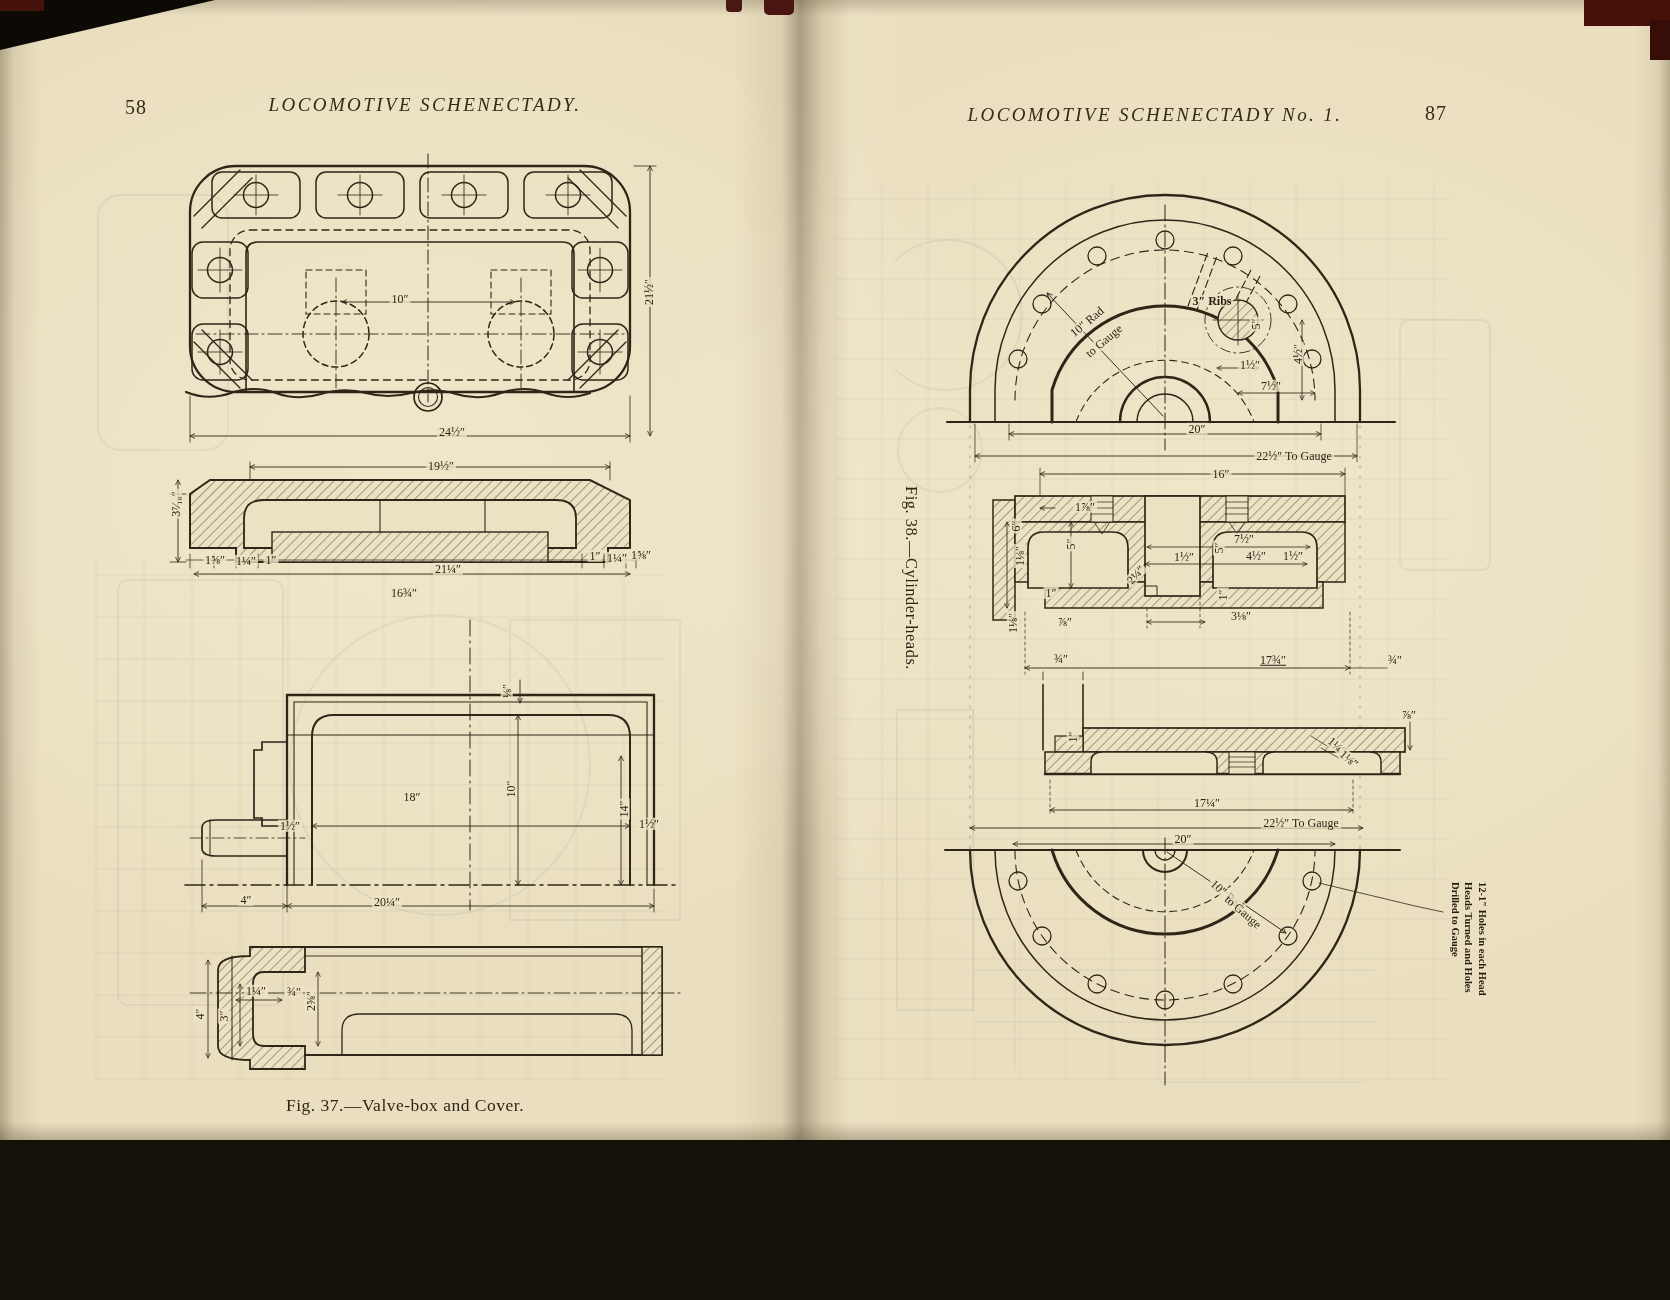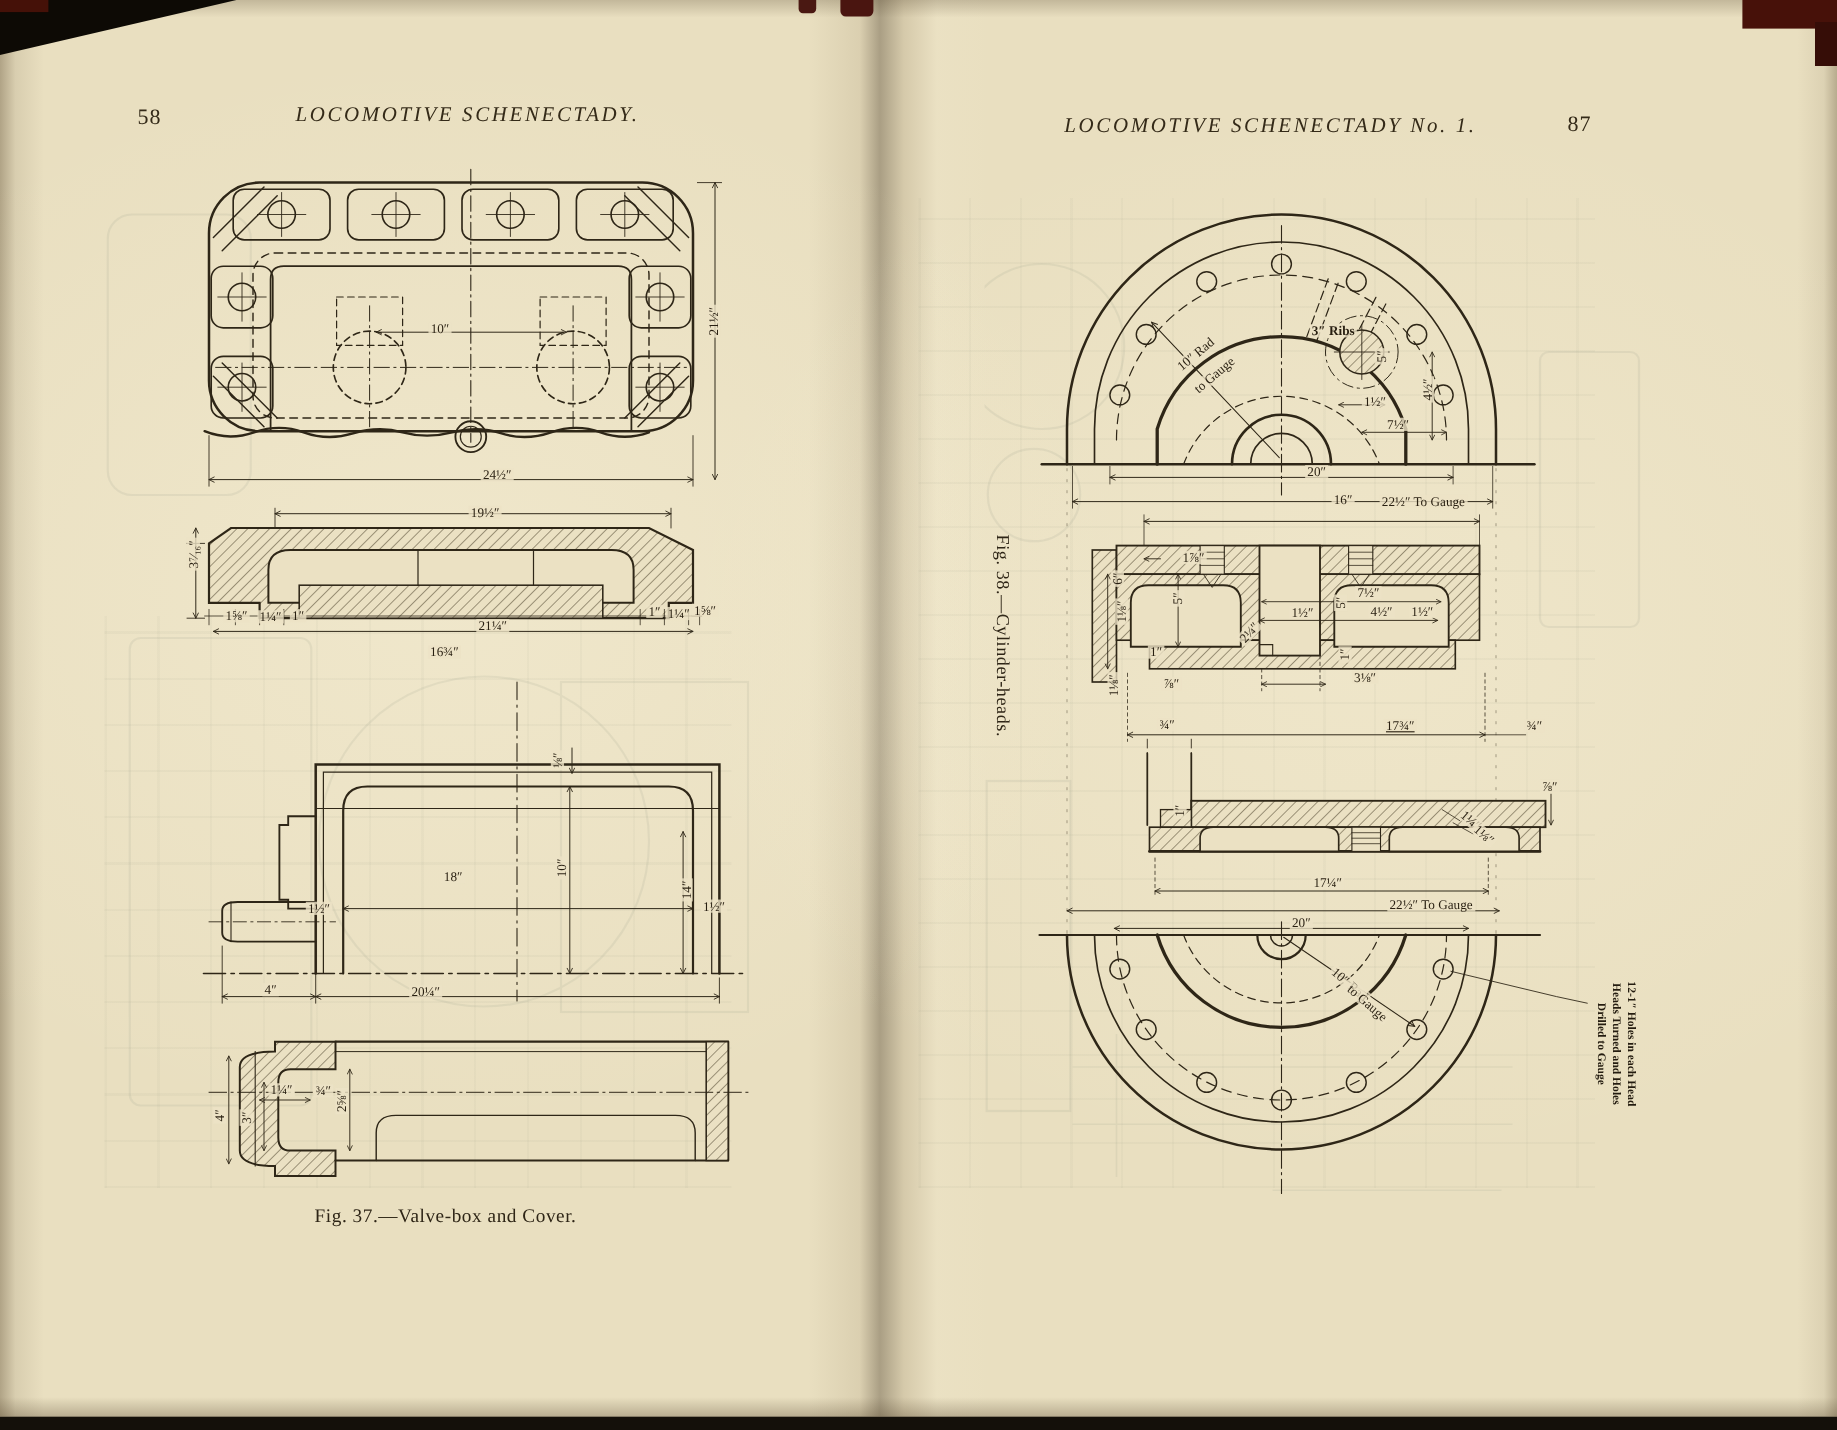--- a/index.html
+++ b/index.html
@@ -1,26 +1,26 @@
 <!DOCTYPE html>
 <html><head>
 <meta charset="utf-8">
 <style>
   html,body{margin:0;padding:0;background:#14100a;}
-  #spread{position:relative;width:1670px;height:1288px;overflow:hidden;
+  #spread{position:relative;width:1670px;height:1140px;overflow:hidden;
     background-color:#e9dfc0;
     background-image:
       radial-gradient(ellipse 900px 700px at 24% 42%, rgba(252,246,224,.35), rgba(252,246,224,0) 70%),
       radial-gradient(ellipse 900px 700px at 74% 45%, rgba(252,246,224,.30), rgba(252,246,224,0) 70%),
       linear-gradient(90deg, rgba(70,52,26,.35) 0px, rgba(70,52,26,.10) 14px, rgba(70,52,26,0) 40px),
       linear-gradient(270deg, rgba(70,52,26,.30) 0px, rgba(70,52,26,.08) 12px, rgba(70,52,26,0) 36px),
       linear-gradient(0deg, rgba(60,44,22,.28) 0px, rgba(60,44,22,0) 18px),
       linear-gradient(180deg, rgba(60,44,22,.22) 0px, rgba(60,44,22,0) 16px),
       linear-gradient(90deg, rgba(245,238,214,0) 44%, rgba(93,70,38,.10) 46.8%, rgba(48,34,16,.34) 47.9%, rgba(93,70,38,.14) 49.2%, rgba(245,238,214,.12) 51%, rgba(245,238,214,0) 54%);
-    font-family:"Liberation Serif",serif;text-align:center;}
+    font-family:"Liberation Serif",serif;}
   .runhead{position:absolute;font-style:italic;font-size:19px;letter-spacing:2.4px;color:#342a18;transform:translate(-50%,0);white-space:nowrap;}
   .pagenum{position:absolute;font-size:20px;color:#342a18;letter-spacing:1px;}
   .cap{position:absolute;font-size:17.5px;color:#2e2516;transform:translate(-50%,0);letter-spacing:.5px;white-space:nowrap;}
   .capv{position:absolute;font-size:16.5px;color:#2e2516;transform:rotate(90deg);transform-origin:0 0;letter-spacing:.5px;white-space:nowrap;}
   .dim{position:absolute;transform:translate(-50%,-50%);font-size:12px;line-height:1.04;color:#281f11;white-space:nowrap;background:rgba(236,226,197,.8);padding:0 2px;z-index:6;}
   .rl{transform:translate(-50%,-50%) rotate(-90deg);}
   .r48{transform:translate(-50%,-50%) rotate(-48deg);}
   .r41{transform:translate(-50%,-50%) rotate(41deg);}
   .rm40{transform:translate(-50%,-50%) rotate(-40deg);}
   .note{position:absolute;left:1489px;top:882px;transform:rotate(90deg);transform-origin:0 0;width:134px;font-weight:700;font-size:10.5px;line-height:1.3;color:#241c10;z-index:6;}
@@ -310,21 +310,21 @@
 
   <span class="dim" style="left:1212px;top:301px;font-weight:bold;">3″ Ribs</span>
   <span class="dim rm40" style="left:1087px;top:322px;">10″ Rad</span>
   <span class="dim rm40" style="left:1104px;top:341px;">to Gauge</span>
   <span class="dim rl" style="left:1256px;top:324px;">5″</span>
   <span class="dim" style="left:1250px;top:365px;">1½″</span>
   <span class="dim rl" style="left:1298px;top:354px;">4½″</span>
   <span class="dim" style="left:1271px;top:386px;">7½″</span>
   <span class="dim" style="left:1197px;top:429px;">20″</span>
   <span class="dim" style="left:1294px;top:456px;">22½″ To Gauge</span>
-  <span class="dim" style="left:1221px;top:454px;">16″</span>
+  <span class="dim" style="left:1221px;top:474px;">16″</span>
   <span class="dim" style="left:1085px;top:507px;">1⅞″</span>
   <span class="dim rl" style="left:1016px;top:526px;">6″</span>
   <span class="dim rl" style="left:1071px;top:544px;">5″</span>
   <span class="dim rl" style="left:1020px;top:556px;">1⅛″</span>
   <span class="dim" style="left:1051px;top:593px;">1″</span>
   <span class="dim r48" style="left:1136px;top:575px;">2¼″</span>
   <span class="dim" style="left:1244px;top:539px;">7½″</span>
   <span class="dim rl" style="left:1219px;top:548px;">5″</span>
   <span class="dim" style="left:1256px;top:556px;">4½″</span>
   <span class="dim" style="left:1184px;top:557px;">1½″</span>

